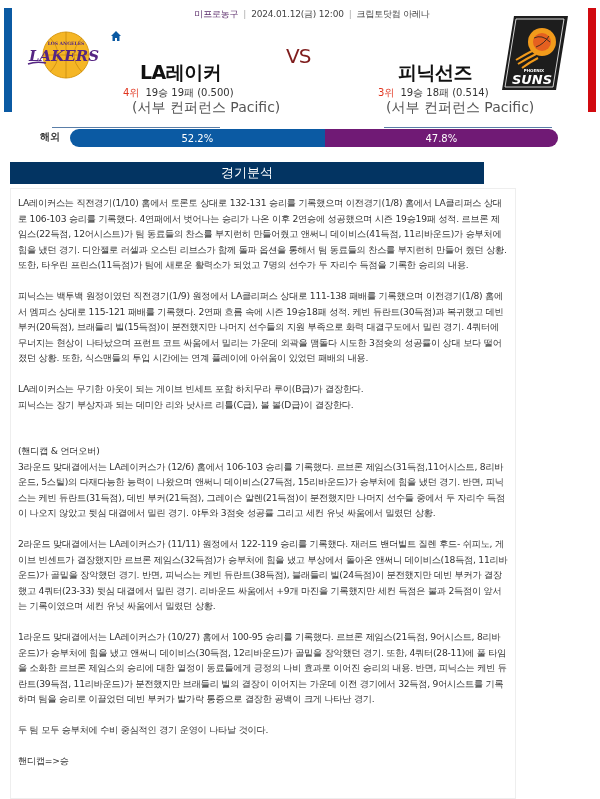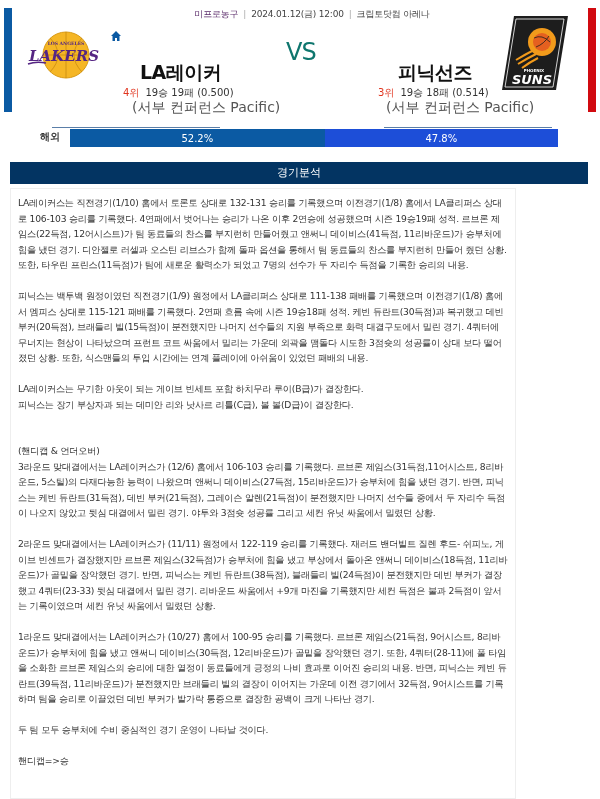--- a/index.html
+++ b/index.html
@@ -13,44 +13,44 @@
   .meta-line .comp { color: #5a2a6a; }
   .meta-line .sep { color: #aaa; margin: 0 5px; }
 
   .logo-lakers { position: absolute; left: 26px; top: 28px; width: 76px; height: 54px; }
   .logo-suns { position: absolute; left: 500px; top: 14px; width: 70px; height: 78px; }
   .home-icon { position: absolute; left: 110px; top: 30px; width: 12px; height: 12px; }
 
   .team-name { position: absolute; top: 48px; font-size: 19px; font-weight: bold; color: #111; letter-spacing: -0.5px; margin-top: 12px; }
   .team-name.home { left: 140px; }
   .team-name.away { left: 398px; }
-  .vs { position: absolute; top: 38px; left: 286px; font-size: 24px; color: #0f766e; letter-spacing: -1px; }
+  .vs { position: absolute; top: 44px; left: 286px; font-size: 20px; color: #7f1d1d; letter-spacing: -1px; }
 
   .record { position: absolute; top: 86px; font-size: 10px; color: #333; }
   .record.home { left: 123px; }
   .record.away { left: 378px; }
   .record .rank { color: #e0341e; margin-right: 6px; }
   .conf { position: absolute; top: 99px; font-size: 14px; color: #555; }
   .conf.home { left: 132px; }
   .conf.away { left: 386px; }
 
   .subhead { position: absolute; top: 119px; left: 52px; width: 500px; height: 16px; }
   .subhead .line { position: absolute; top: 8px; height: 1px; background: #5a7ea8; }
   .subhead .line.l { left: 0; width: 168px; }
   .subhead .line.r { right: 0; width: 168px; }
   .subhead .label { position: absolute; left: 0; width: 500px; text-align: center; font-size: 10px; font-weight: bold; color: #222; }
 
   .odds-row { position: absolute; top: 129px; left: 40px; width: 520px; height: 18px; }
   .odds-label { position: absolute; left: 0; top: 1px; font-size: 10px; font-weight: bold; color: #333; }
-  .odds-bar { position: absolute; left: 30px; top: 0; width: 488px; height: 18px; border-radius: 0; overflow: hidden; display: flex; }
+  .odds-bar { position: absolute; left: 30px; top: 0; width: 488px; height: 18px; border-radius: 9px; overflow: hidden; display: flex; }
   .odds-seg { height: 18px; color: #fff; font-size: 10px; display: flex; align-items: center; justify-content: center; }
   .odds-seg.home { background: #0b5aa3; width: 52.2%; }
-  .odds-seg.away { background: #1d4ed8; width: 47.8%; }
+  .odds-seg.away { background: #701a75; width: 47.8%; }
 
-  .section-header { position: absolute; top: 162px; left: 10px; width: 578px; height: 22px; background: #033462; color: #fff; font-size: 11px; text-align: center; line-height: 22px; }
+  .section-header { position: absolute; top: 162px; left: 10px; width: 474px; height: 22px; background: #033462; color: #fff; font-size: 13px; text-align: center; line-height: 22px; }
 
   .analysis { position: absolute; top: 188px; left: 10px; width: 506px; height: 611px; border: 1px solid #eee; padding: 6px 7px; font-size: 9.2px; line-height: 15.5px; color: #333; letter-spacing: -0.25px; }
   .analysis p { margin: 0; }
   .analysis .gap { height: 15.5px; }
 </style>
 </head>
 <body>
 
 <div class="side-bar-left"></div>
 <div class="side-bar-right"></div>

